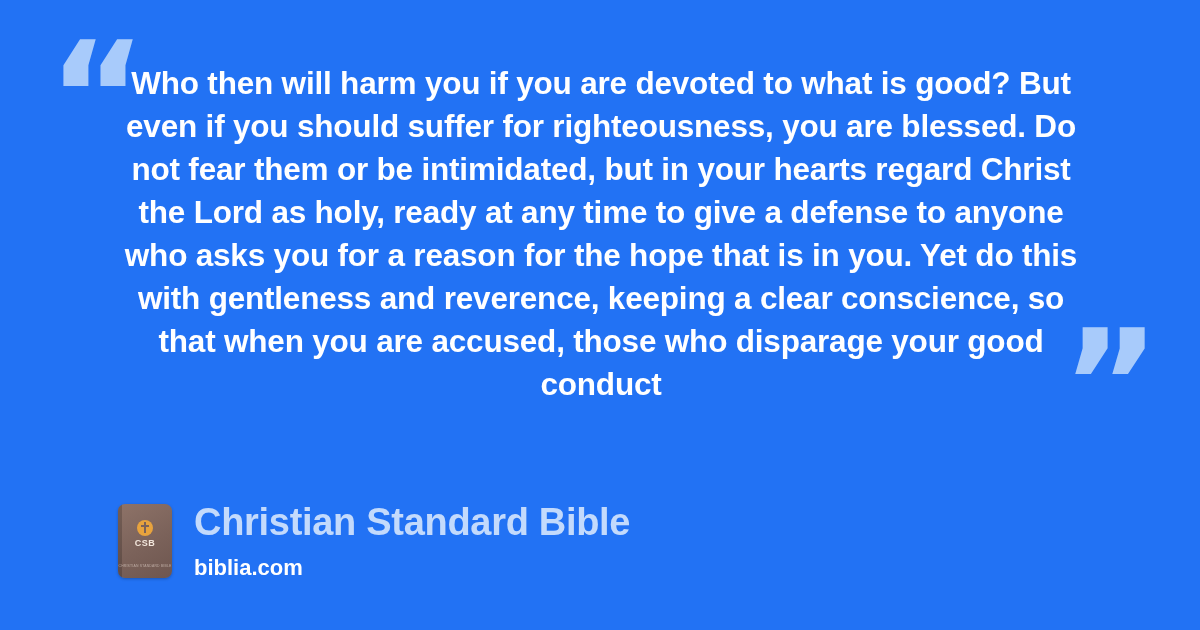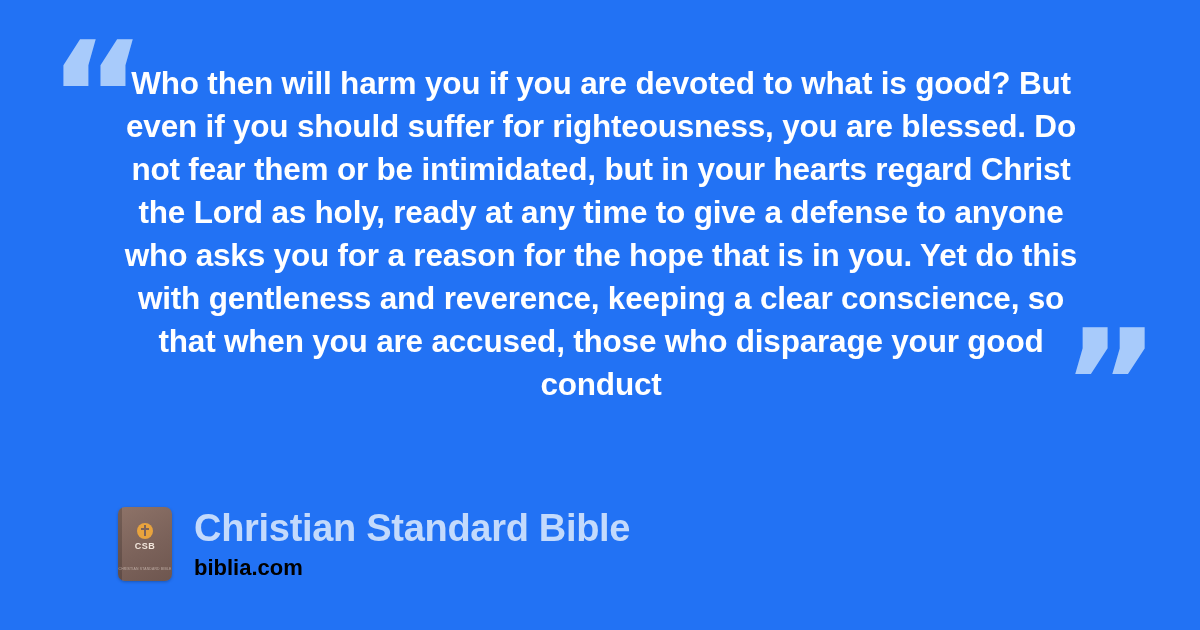--- a/index.html
+++ b/index.html
@@ -142,26 +142,26 @@
   }
   #publisher-name {
     color: #C3DAFC;
     font-family: "Liberation Sans", sans-serif;
     font-weight: bold;
     font-size: 38px;
     line-height: 44px;
     letter-spacing: -0.3px;
   }
   #site-url {
-    color: #000000;
+    color: #ffffff;
     font-family: "Liberation Sans", sans-serif;
     font-weight: bold;
     font-size: 22px;
     line-height: 28px;
-    margin-top: 4px;
+    margin-top: 10px;
   }
 </style>
 </head>
 <body>
 
 <div id="card">
 
   <div class="quote-mark" id="quote-open">“</div>
   <div class="quote-mark" id="quote-close">”</div>
 

